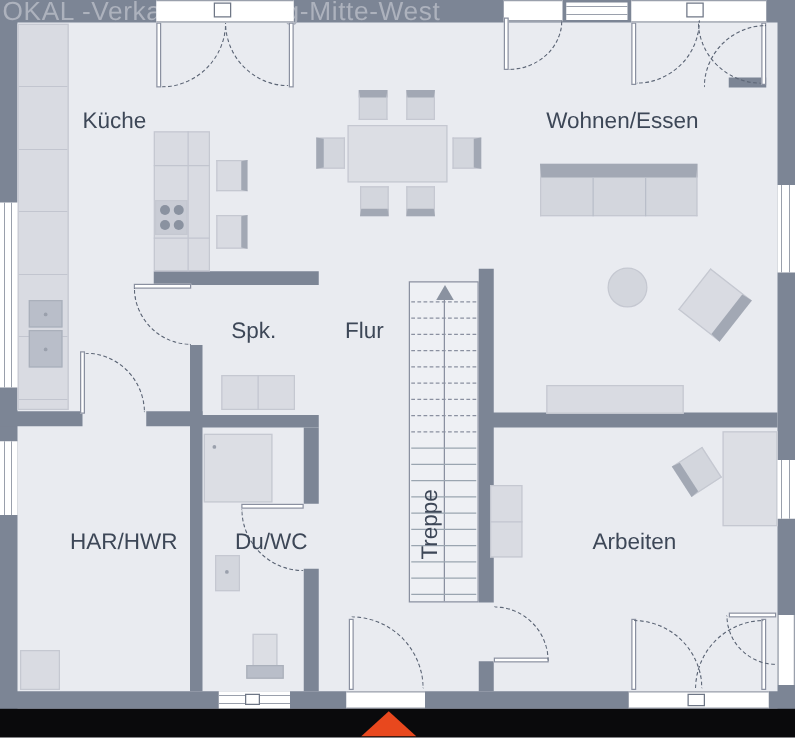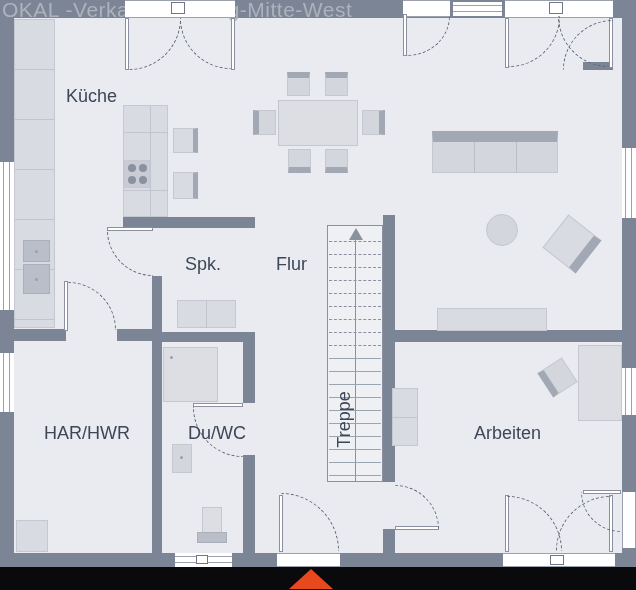--- a/index.html
+++ b/index.html
@@ -180,21 +180,22 @@
   <div class="furn dark" style="left:197px;top:532px;width:30px;height:11px"></div>
 
   <div class="furn" style="left:16px;top:520px;width:32px;height:32px"></div>
 
   <div class="furn" style="left:392px;top:388px;width:26px;height:58px"></div>
   <div style="left:392px;top:417px;width:26px;height:1px;background:#c2c5cf;z-index:2"></div>
   <div class="chair" style="left:543px;top:363px;width:29px;height:29px;transform:rotate(-33deg);border-left:7px solid #a2a8b4"></div>
   <div class="furn" style="left:578px;top:345px;width:44px;height:76px;background:#dcdee4"></div>
 
   <div class="label" style="left:66px;top:86px">Küche</div>
+  <div class="label" style="left:437px;top:86px">Wohnen/Essen</div>
   <div class="label" style="left:185px;top:254px">Spk.</div>
   <div class="label" style="left:276px;top:254px">Flur</div>
-  <div class="label" style="left:44px;top:423px">HAR/HWR</div>
+  <div class="label" style="left:56px;top:423px">HAR/HWR</div>
   <div class="label" style="left:188px;top:423px">Du/WC</div>
   <div class="label" style="left:474px;top:423px">Arbeiten</div>
 
   <div id="footer-band"></div>
   <div id="entrance-arrow"></div>
 </div>
 
 </body></html>

